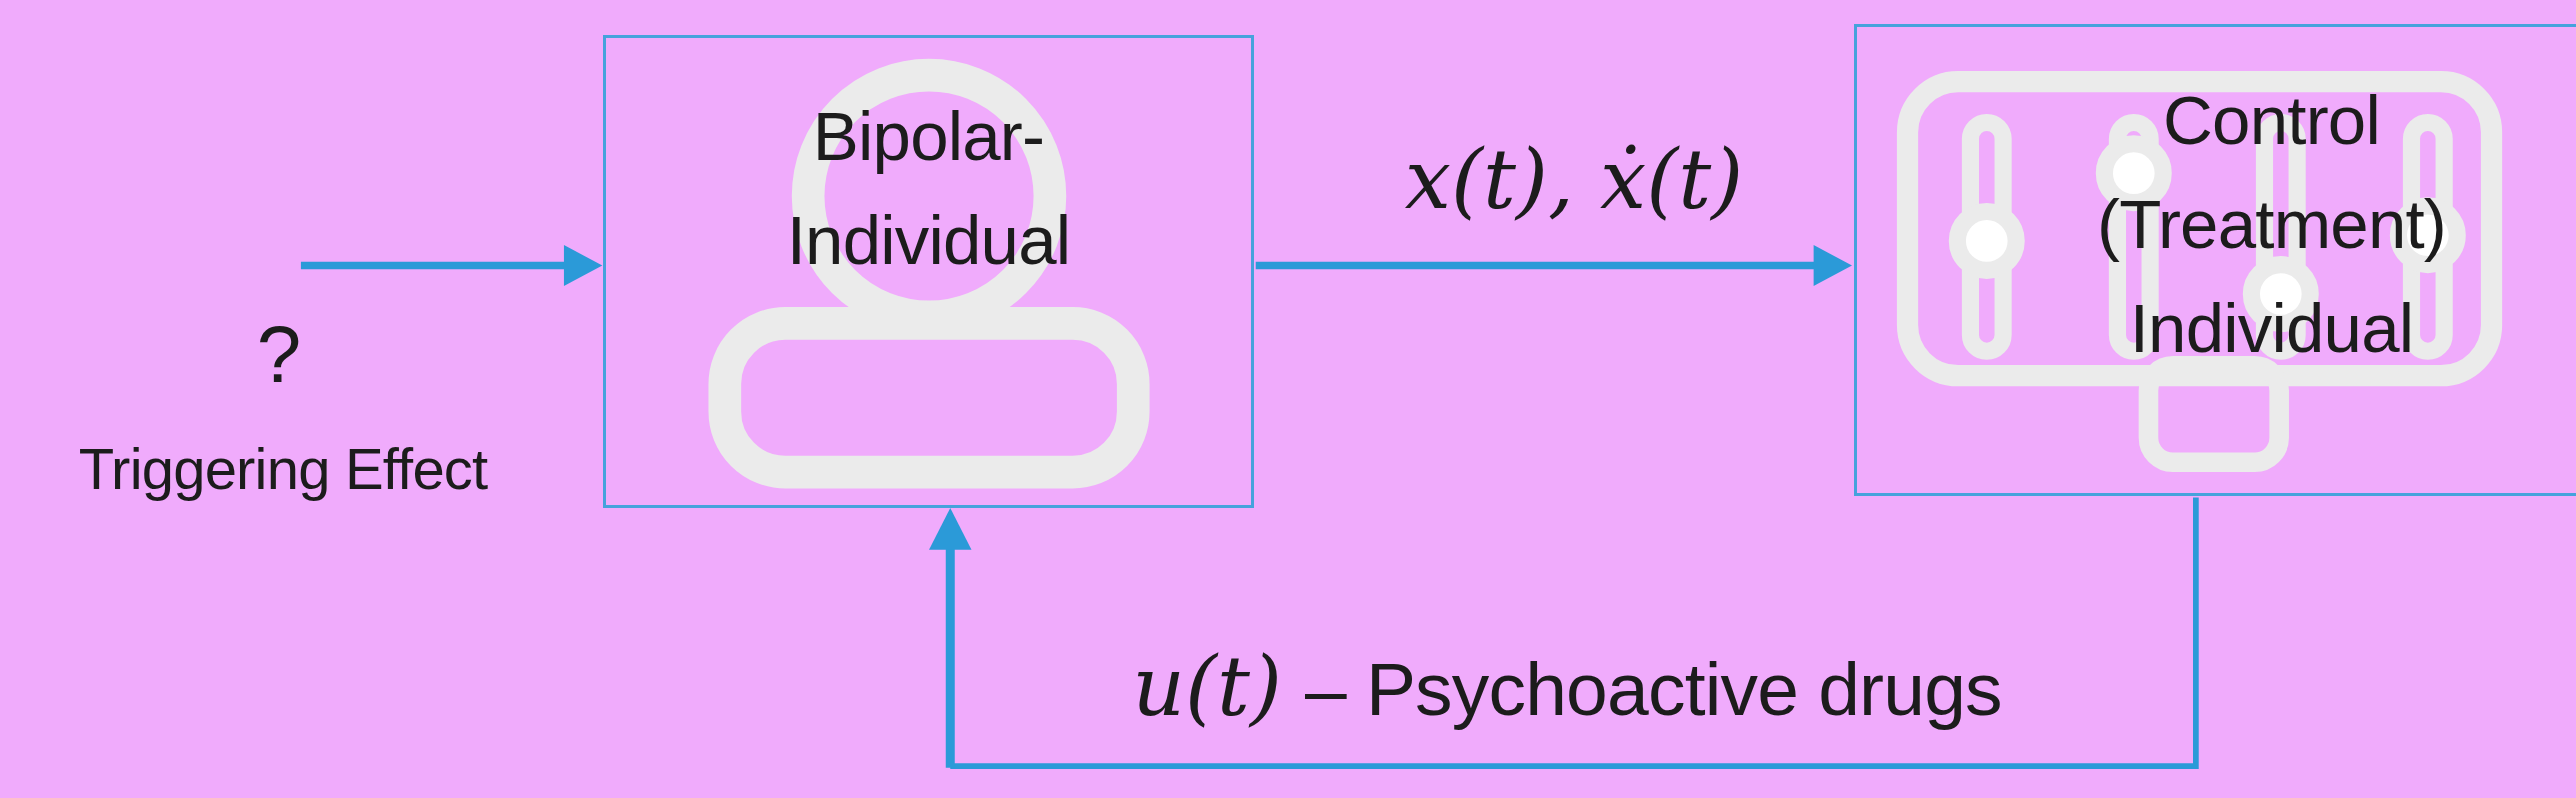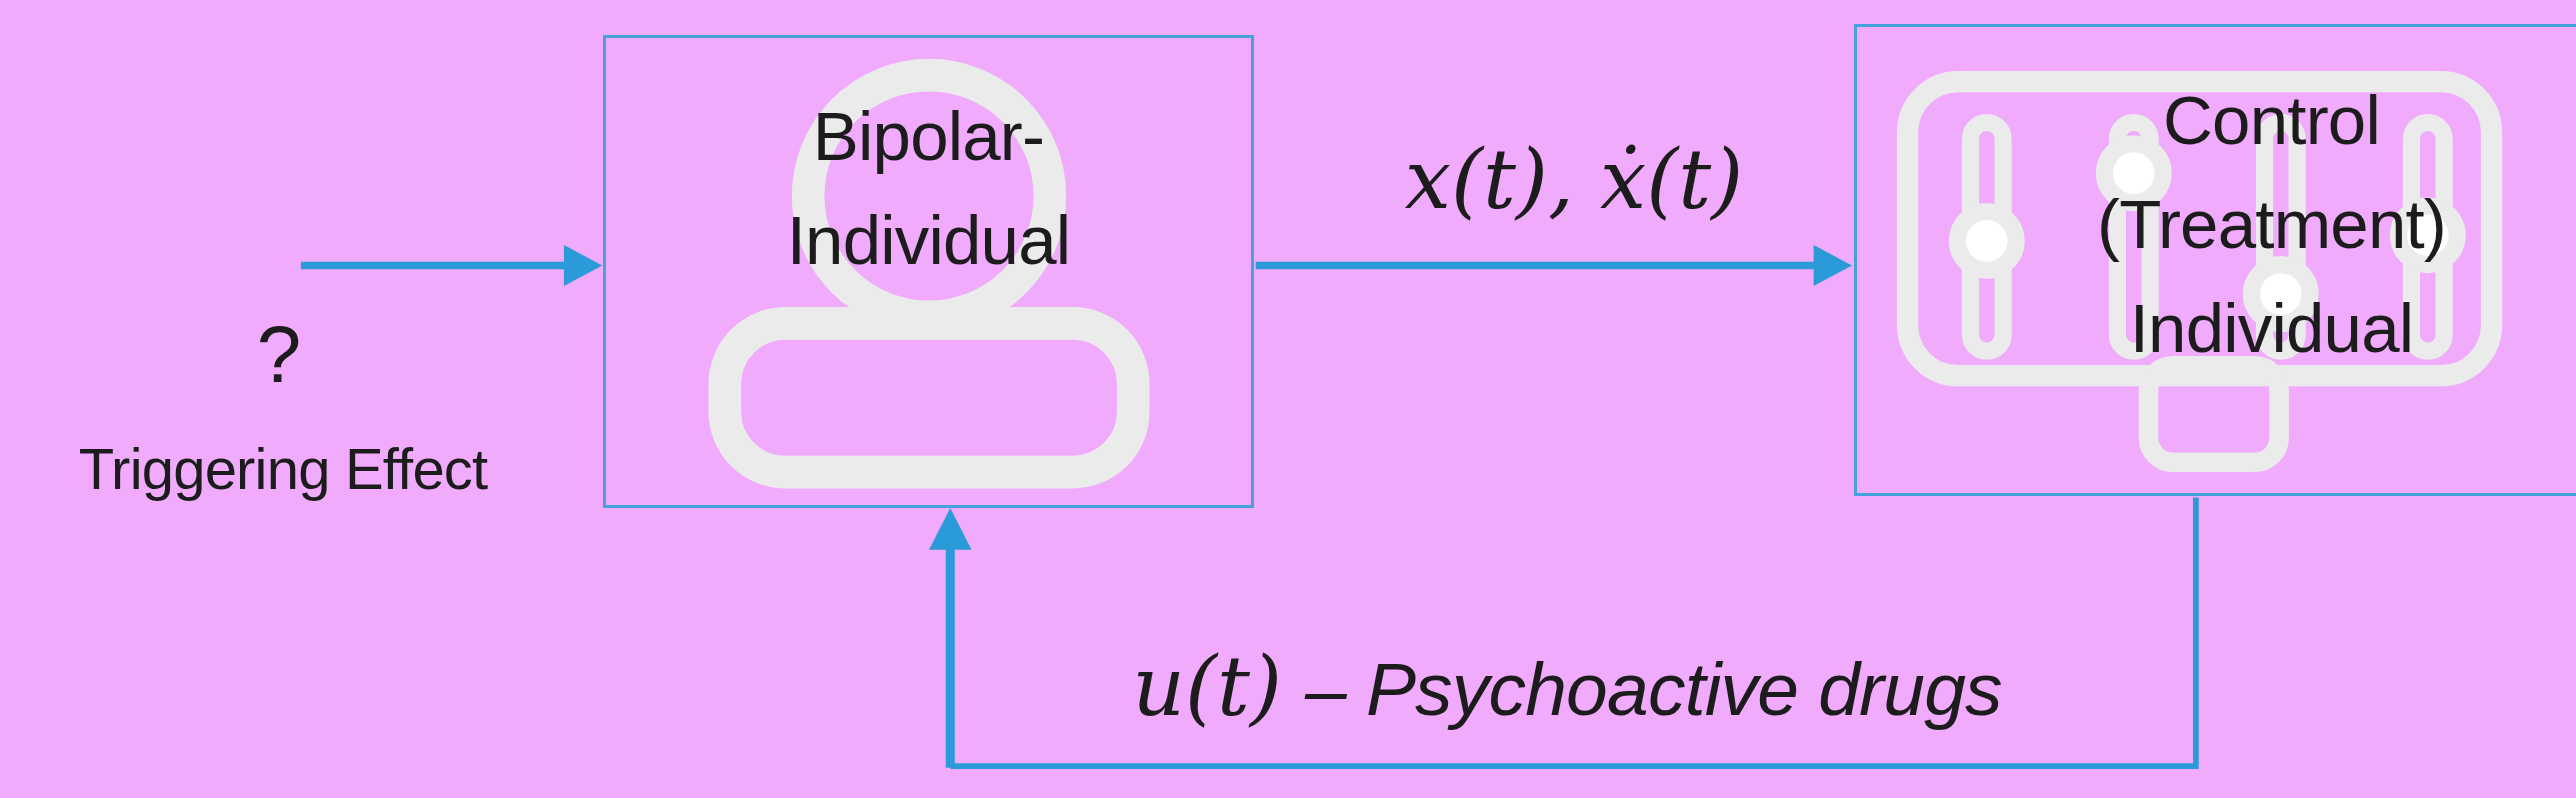--- a/index.html
+++ b/index.html
@@ -48,21 +48,21 @@
     font-family:"DejaVu Serif","Liberation Serif",serif;
     font-style:italic;
     margin-left:28px;
   }
   #u-label{left:1567px;top:639px;font-size:75px;}
   #u-label .math{
     font-family:"DejaVu Serif","Liberation Serif",serif;
     font-style:italic;
     font-size:82px;
   }
-  #u-label .plain{margin-left:23px;letter-spacing:-0.8px;font-style:italic;}
+  #u-label .plain{margin-left:23px;letter-spacing:-0.8px;}
 
   
   .arrow-shaft{stroke:var(--arrow-blue);fill:none;}
   .arrow-head{fill:var(--arrow-blue);stroke:none;}
   .conn{stroke:var(--arrow-blue);fill:none;}
   .ghost{stroke:var(--icon-gray);fill:none;}
   .ghost-knob{stroke:var(--icon-gray);fill:#ffffff;}
 </style>
 </head>
 <body>

